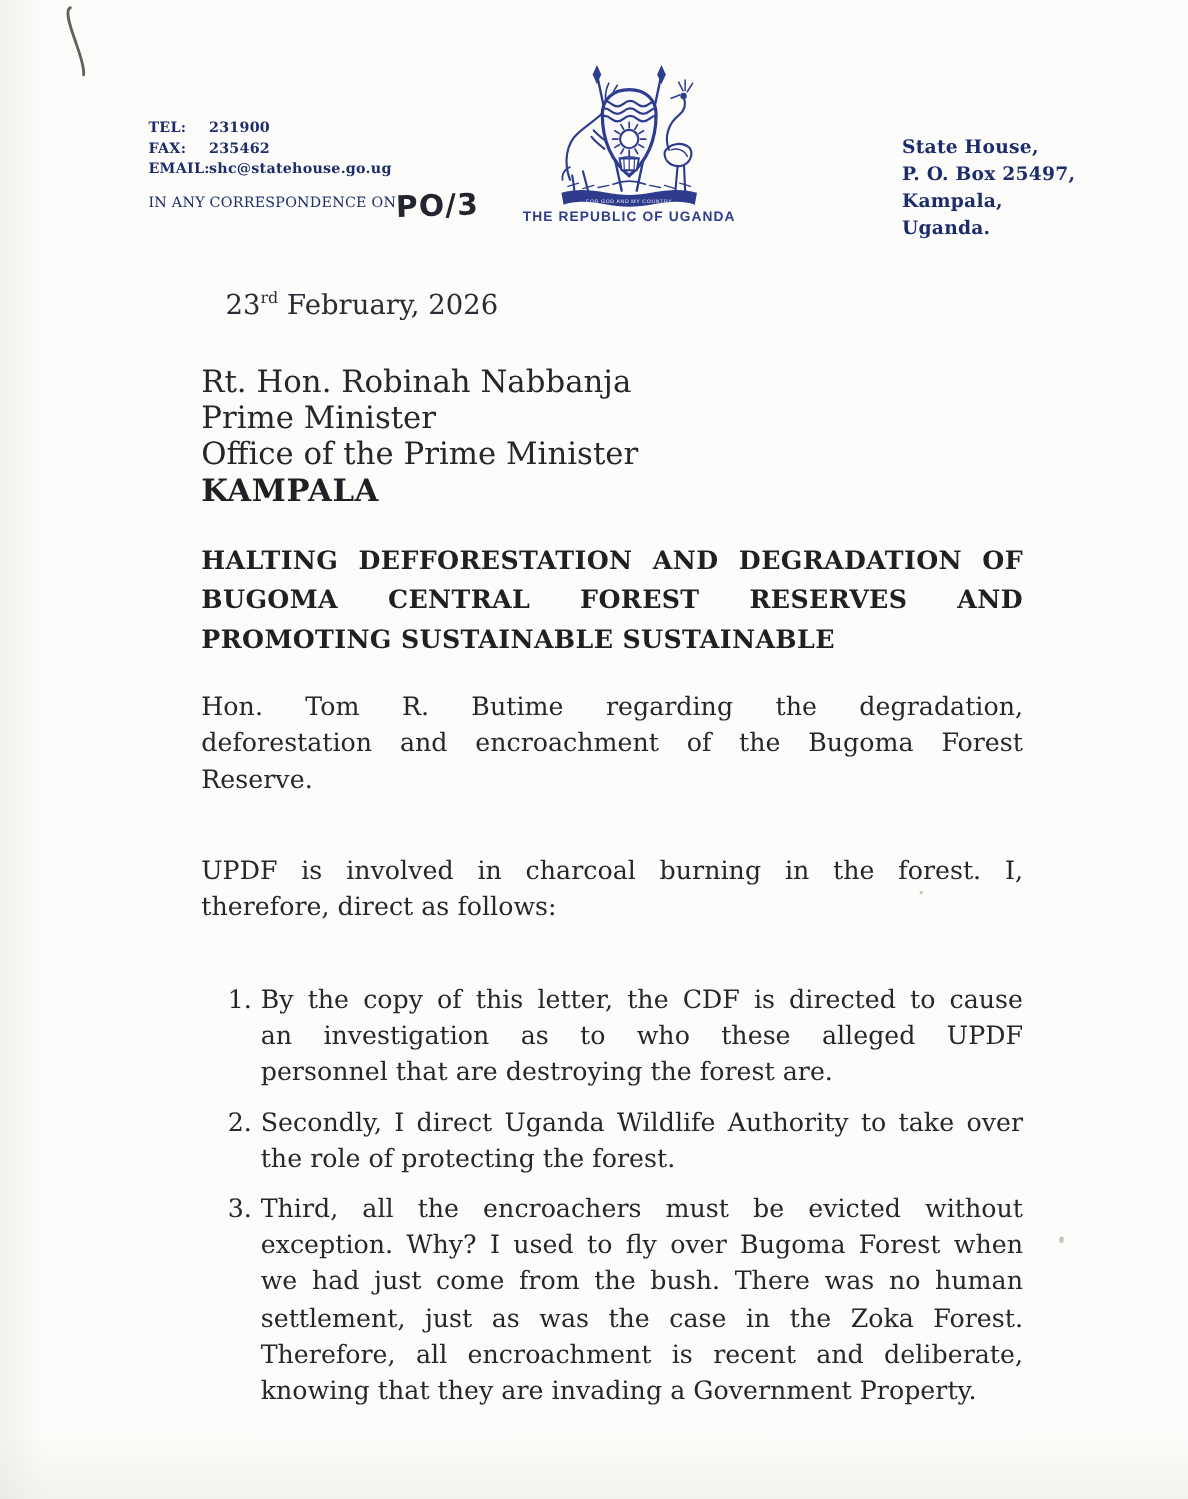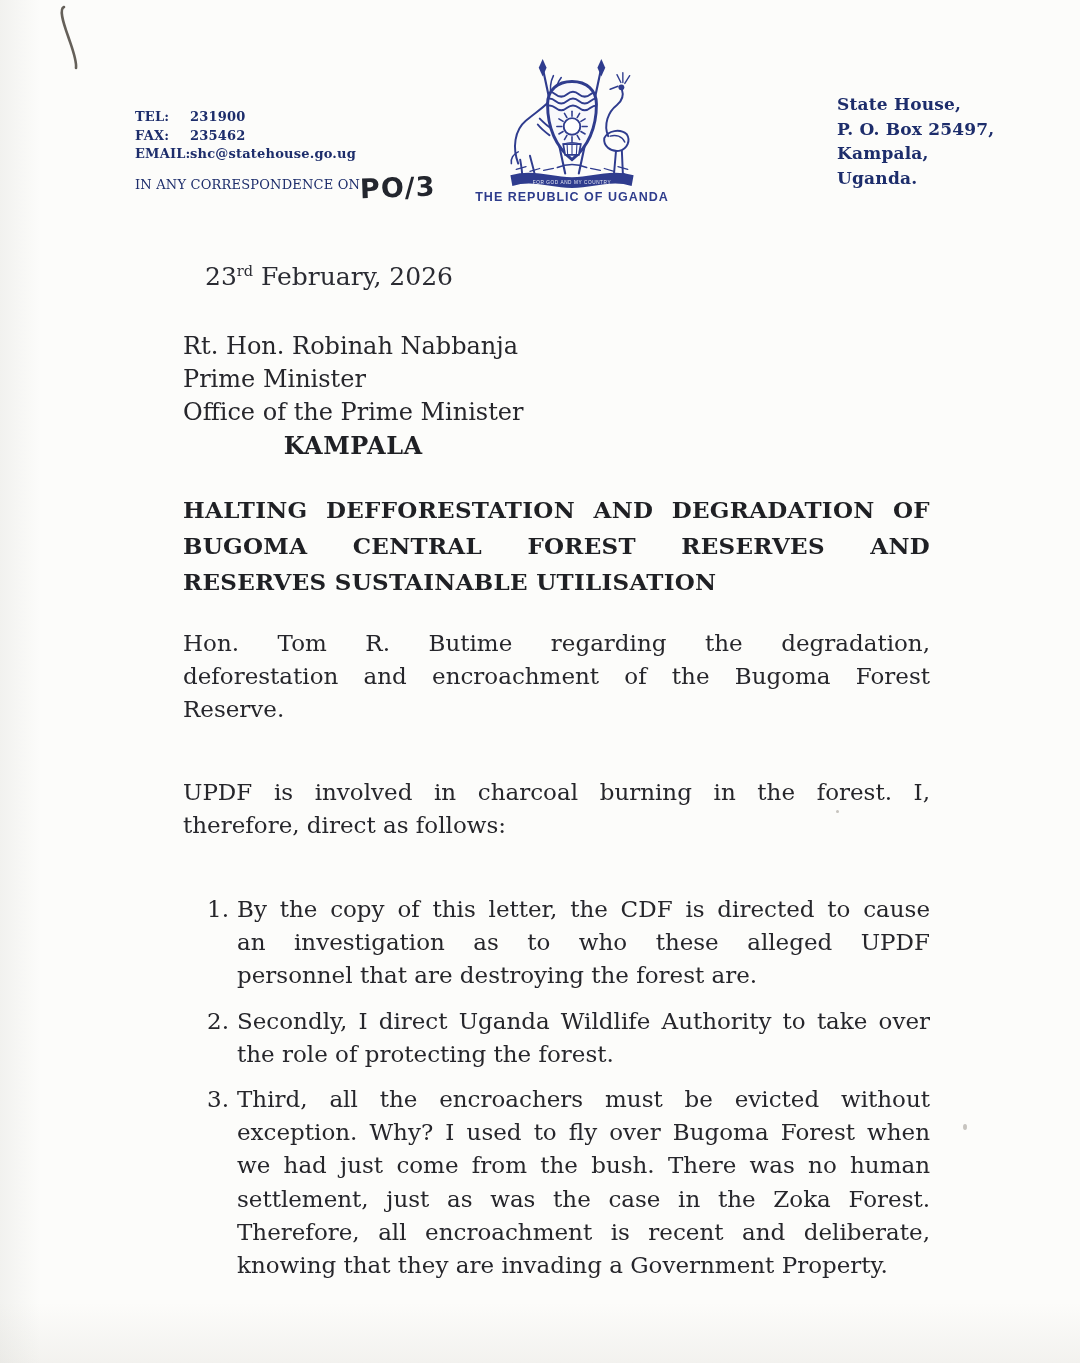--- a/index.html
+++ b/index.html
@@ -27,31 +27,31 @@
     font-weight:bold; font-size:27px; color:#23262e;
     transform:rotate(-2deg); letter-spacing:1px;
   }
   .crest { position:absolute; left:487px; top:58px; width:170px; height:132px; }
   .crest-caption {
     position:absolute; left:462px; top:190px; width:220px;
     text-align:center;
     font-family:"Liberation Sans","DejaVu Sans",sans-serif;
     font-weight:600; font-size:12.5px; letter-spacing:1px; color:#2e3c8c;
   }
-  .address-block { position:absolute; left:820px; top:92px; color:#1d2d6b; font-weight:bold; font-size:17px; line-height:24.5px; letter-spacing:.2px;margin-left:17px; }
+  .address-block { position:absolute; left:820px; top:122px; color:#1d2d6b; font-weight:bold; font-size:17px; line-height:24.5px; letter-spacing:.2px; }
   
   .pen-stroke { position:absolute; left:40px; top:0; }
   .speck { position:absolute; background:#9a958e; opacity:.55; border-radius:50%; }
   .speck1 { left:963px; top:1124px; width:4px; height:6px; }
   .speck2 { left:836px; top:810px; width:3px; height:3px; }
   
   .date-line { position:absolute; left:183px; top:262px; font-size:25px; color:#2b2c33;margin-left:22px; }
   .sup { font-size:.58em; vertical-align:super; letter-spacing:0; }
-  .recipient { position:absolute; left:183px; top:330px; font-size:24px; line-height:33px; color:#26262b; }
-  .recipient-city { font-weight:bold; letter-spacing:.5px; color:#1f2024;text-align:center; }
+  .recipient { position:absolute; left:183px; top:330px; font-size:28px; line-height:33px; color:#26262b; }
+  .recipient-city { font-weight:bold; letter-spacing:.5px; color:#1f2024; }
   .subject { position:absolute; left:183px; top:492px; width:747px; font-size:23px; font-weight:bold; line-height:36px; color:#1f2024; letter-spacing:.3px; }
   .para1 { position:absolute; left:183px; top:627px; width:747px; font-size:23px; line-height:33.2px; }
   .para2 { position:absolute; left:183px; top:776px; width:747px; font-size:23px; line-height:33.2px; }
   .jline { text-align:justify; text-align-last:justify; }
   .lline { text-align:left; }
   .directives { position:absolute; left:207px; top:881px; width:723px; font-size:23px; line-height:33.2px; }
   .directive { position:relative; }
   .dnum { position:absolute; left:0; top:0; width:30px; }
   .dlines { margin-left:30px; width:693px;margin-top:12px; }
 </style>
@@ -163,21 +163,21 @@
   <div class="recipient">
     <div>Rt. Hon. Robinah Nabbanja</div>
     <div>Prime Minister</div>
     <div>Office of the Prime Minister</div>
     <div class="recipient-city">KAMPALA</div>
   </div>
 
   <div class="subject">
     <div class="jline">HALTING DEFFORESTATION AND DEGRADATION OF</div>
     <div class="jline">BUGOMA CENTRAL FOREST RESERVES AND</div>
-    <div class="lline">RESERVES SUSTAINABLE UTILISATION</div>
+    <div class="lline">PROMOTING SUSTAINABLE SUSTAINABLE</div>
   </div>
 
   <div class="para1">
     <div class="jline">Hon. Tom R. Butime regarding the degradation,</div>
     <div class="jline">deforestation and encroachment of the Bugoma Forest</div>
     <div class="lline">Reserve.</div>
   </div>
 
   <div class="para2">
     <div class="jline">UPDF is involved in charcoal burning in the forest. I,</div>

